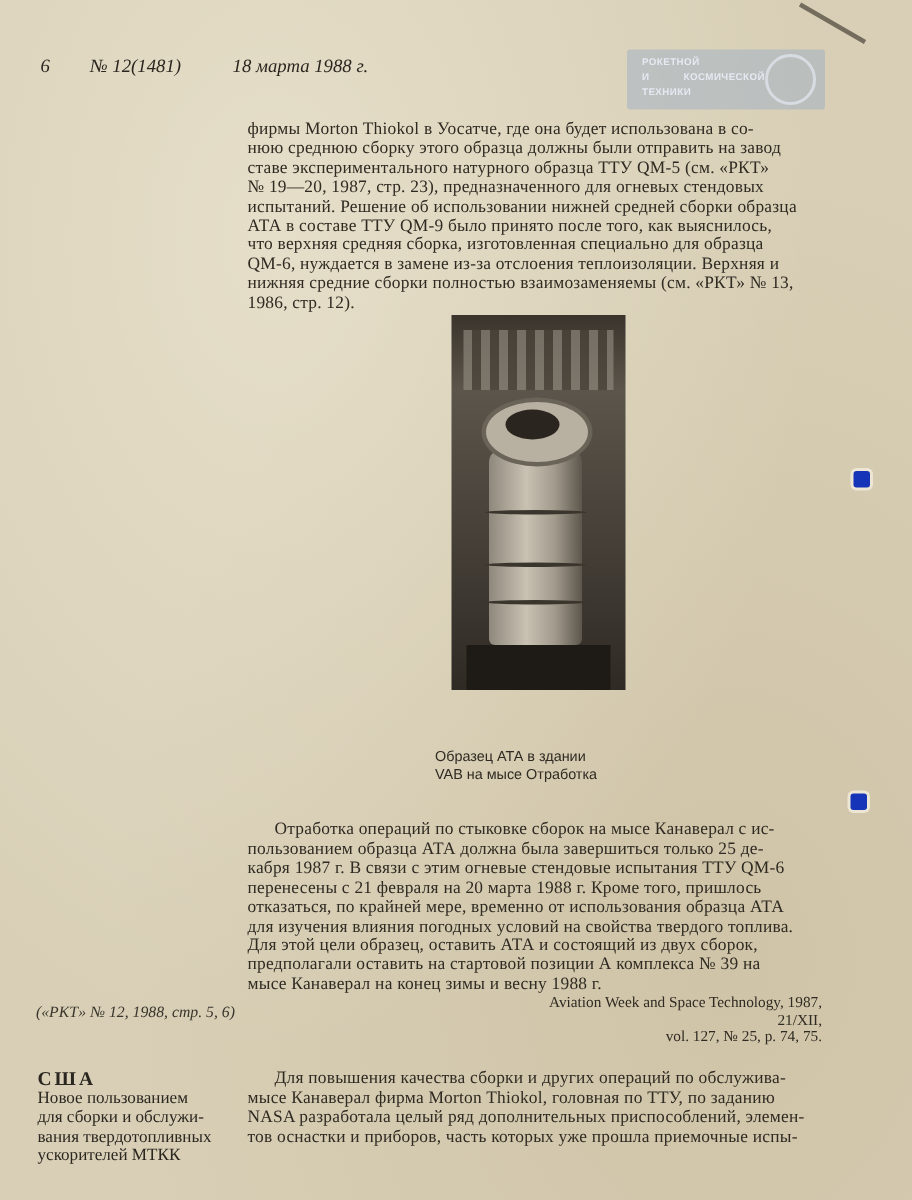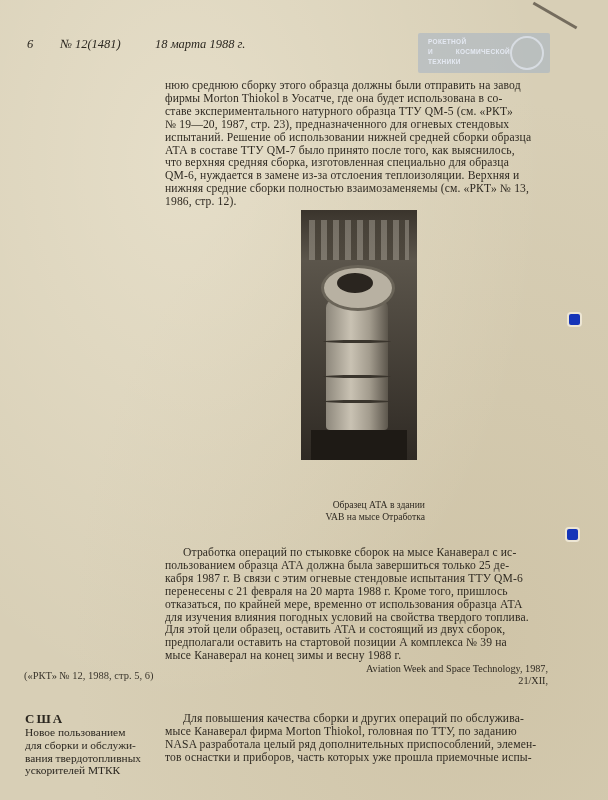--- a/index.html
+++ b/index.html
@@ -42,24 +42,24 @@
     left: 301px; top: 210px; width: 116px; height: 250px;
     background: linear-gradient(180deg, #3a342c 0%, #5b554b 20%, #2f2a24 100%);
     overflow: hidden;
   }
   .photo .bg-top { position: absolute; left: 8px; top: 10px; width: 100px; height: 40px; background: repeating-linear-gradient(90deg, #8b857a 0 6px, #4a443a 6px 12px); opacity: 0.7; }
   .photo .ring-top { position: absolute; left: 20px; top: 55px; width: 68px; height: 40px; border-radius: 50%; background: #b8b1a2; border: 3px solid #6a6458; }
   .photo .hole { position: absolute; left: 36px; top: 63px; width: 36px; height: 20px; border-radius: 50%; background: #2a251f; }
   .photo .body { position: absolute; left: 25px; top: 90px; width: 62px; height: 130px; background: linear-gradient(90deg,#8e887c,#c9c2b3 40%,#a39c8e 70%,#5c564c); border-radius: 8px 8px 4px 4px; }
   .photo .band { position: absolute; left: 22px; width: 68px; height: 3px; background: #3a352d; border-radius: 50%; }
   .photo .base { position: absolute; left: 10px; top: 220px; width: 96px; height: 30px; background: #1e1a15; }
-  .caption { left: 305px; top: 499px; width: 120px; font-family: Liberation Serif, serif; font-size: 9.6px; line-height: 11.5px; text-align: right; color: #2f2a22; }
+  .caption { left: 290px; top: 499px; width: 120px; font-family: Liberation Sans, sans-serif; font-size: 9.6px; line-height: 11.5px; text-align: left; color: #2f2a22; }
   .source { font-family: "Liberation Serif", serif; font-size: 10.2px; line-height: 11.5px; color: #2f2a22; text-align: right; }
   .source1 { left: 350px; top: 663px; width: 198px; }
-  .ref { left: 24px; top: 670px; font-family: "Liberation Serif", serif; font-size: 10.5px; color: #3a352c; text-align: center; }
+  .ref { left: 24px; top: 670px; font-family: "Liberation Serif", serif; font-style: italic; font-size: 10.5px; color: #3a352c; text-align: center; }
   .country { left: 25px; top: 711px; font-family: "Liberation Serif", serif; font-size: 13px; letter-spacing: 2px; color: #2b2720; font-weight: bold; }
   .sidetitle { left: 25px; top: 726px; width: 118px; font-family: "Liberation Serif", serif; font-size: 11.4px; line-height: 12.8px; color: #2b2720; }
   .hole-blue { width: 11px; height: 11px; background: #1534b8; border-radius: 2px; box-shadow: 0 0 0 2px #ede6d4; }
 </style>
 </head>
 <body>
 
 <div class="abs hdr" style="left:27px;">6</div>
 <div class="abs hdr" style="left:60px;">№ 12(1481)</div>
 <div class="abs hdr" style="left:155px;">18 марта 1988 г.</div>
@@ -68,26 +68,26 @@
   <div class="stamp-text">
     <span class="line">РОКЕТНОЙ</span>
     <span class="line">И КОСМИЧЕСКОЙ</span>
     <span class="line">ТЕХНИКИ</span>
   </div>
   <div class="stamp-logo"></div>
 </div>
 <div class="abs scratch"></div>
 
 <div class="abs para para1">
+  <span class="line">фирмы Morton Thiokol в Уосатче, где она будет использована в со-</span>
   <span class="line">нюю среднюю сборку этого образца должны были отправить на завод</span>
-  <span class="line">фирмы Morton Thiokol в Уосатче, где она будет использована в со-</span>
   <span class="line">ставе экспериментального натурного образца ТТУ QM-5 (см. «РКТ»</span>
   <span class="line">№ 19—20, 1987, стр. 23), предназначенного для огневых стендовых</span>
   <span class="line">испытаний. Решение об использовании нижней средней сборки образца</span>
-  <span class="line">АТА в составе ТТУ QM-7 было принято после того, как выяснилось,</span>
+  <span class="line">АТА в составе ТТУ QM-9 было принято после того, как выяснилось,</span>
   <span class="line">что верхняя средняя сборка, изготовленная специально для образца</span>
   <span class="line">QM-6, нуждается в замене из-за отслоения теплоизоляции. Верхняя и</span>
   <span class="line">нижняя средние сборки полностью взаимозаменяемы (см. «РКТ» № 13,</span>
   <span class="line last">1986, стр. 12).</span>
 </div>
 
 <div class="abs photo">
   <div class="bg-top"></div>
   <div class="body"></div>
   <div class="ring-top"></div>
@@ -110,20 +110,21 @@
   <span class="line">перенесены с 21 февраля на 20 марта 1988 г. Кроме того, пришлось</span>
   <span class="line">отказаться, по крайней мере, временно от использования образца АТА</span>
   <span class="line">для изучения влияния погодных условий на свойства твердого топлива.</span>
   <span class="line">Для этой цели образец, оставить АТА и состоящий из двух сборок,</span>
   <span class="line">предполагали оставить на стартовой позиции А комплекса № 39 на</span>
   <span class="line last">мысе Канаверал на конец зимы и весну 1988 г.</span>
 </div>
 
 <div class="abs source source1">
   <div>Aviation Week and Space Technology, 1987, 21/XII,</div>
+  <div>vol. 127, № 25, p. 74, 75.</div>
 </div>
 <div class="abs ref">(«РКТ» № 12, 1988, стр. 5, 6)</div>
 
 <div class="abs country">США</div>
 <div class="abs sidetitle">
   <div>Новое пользованием</div>
   <div>для сборки и обслужи-</div>
   <div>вания твердотопливных</div>
   <div>ускорителей МТКК</div>
 </div>

